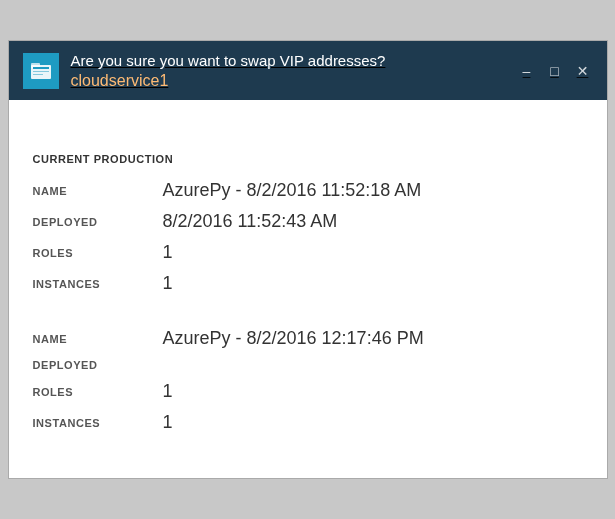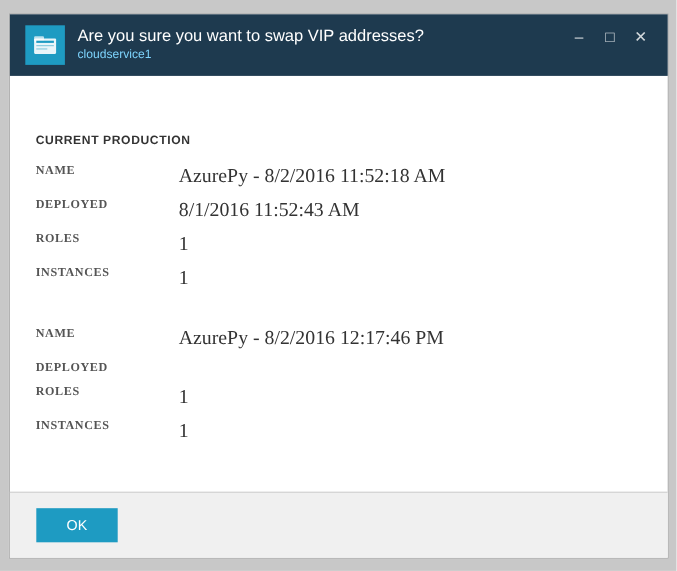--- a/index.html
+++ b/index.html
@@ -22,23 +22,24 @@
       width: 600px;
       background: #ffffff;
       border: 1px solid #aaaaaa;
       display: flex;
       flex-direction: column;
     }
 
     .title-bar {
       background: #1e3a4f;
       display: flex;
-      align-items: flex-start;
+      align-items: center;
       padding: 10px 14px;
       min-height: 56px;
+      text-decoration: underline;
     }
 
     .title-bar-icon {
       width: 36px;
       height: 36px;
       background: #1e9bc2;
       display: flex;
       align-items: center;
       justify-content: center;
       margin-right: 12px;
@@ -57,22 +58,22 @@
     }
 
     .title-bar-title {
       color: #ffffff;
       font-size: 15px;
       font-weight: 400;
       line-height: 1.3;
     }
 
     .title-bar-subtitle {
-      color: #7dd3fc;
-      font-size: 11px;
+      color: #fdba74;
+      font-size: 16px;
       margin-top: 2px;
     }
 
     .title-bar-controls {
       display: flex;
       align-items: center;
       gap: 8px;
       margin-left: 10px;
     }
 
@@ -102,23 +103,22 @@
       margin-bottom: 10px;
     }
 
     .info-table {
       width: 100%;
       margin-bottom: 24px;
     }
 
     .info-row {
       display: flex;
-      align-items: flex-start;
+      align-items: center;
       padding: 5px 0;
-      font-family: Liberation Serif, serif;
     }
 
     .info-label {
       font-size: 11px;
       font-weight: 600;
       color: #555555;
       letter-spacing: 0.05em;
       width: 130px;
       flex-shrink: 0;
     }
@@ -176,21 +176,21 @@
 
     <div class="section">
       <div class="section-title">CURRENT PRODUCTION</div>
       <div class="info-table">
         <div class="info-row">
           <span class="info-label">NAME</span>
           <span class="info-value">AzurePy - 8/2/2016 11:52:18 AM</span>
         </div>
         <div class="info-row">
           <span class="info-label">DEPLOYED</span>
-          <span class="info-value">8/1/2016 11:52:43 AM</span>
+          <span class="info-value">8/2/2016 11:52:43 AM</span>
         </div>
         <div class="info-row">
           <span class="info-label">ROLES</span>
           <span class="info-value">1</span>
         </div>
         <div class="info-row">
           <span class="info-label">INSTANCES</span>
           <span class="info-value">1</span>
         </div>
       </div>
@@ -211,17 +211,14 @@
         </div>
         <div class="info-row">
           <span class="info-label">INSTANCES</span>
           <span class="info-value">1</span>
         </div>
       </div>
     </div>
 
   </div>
 
-  <div class="footer">
-    <button class="ok-button">OK</button>
-  </div>
 
 </div>
 
 </body></html>

